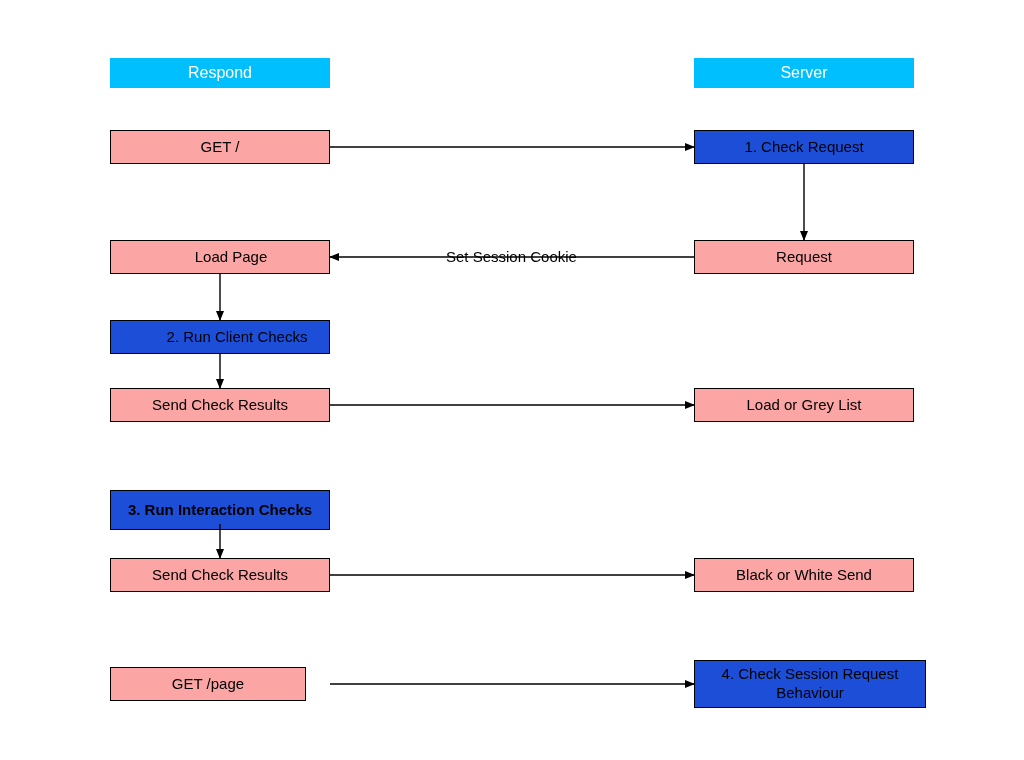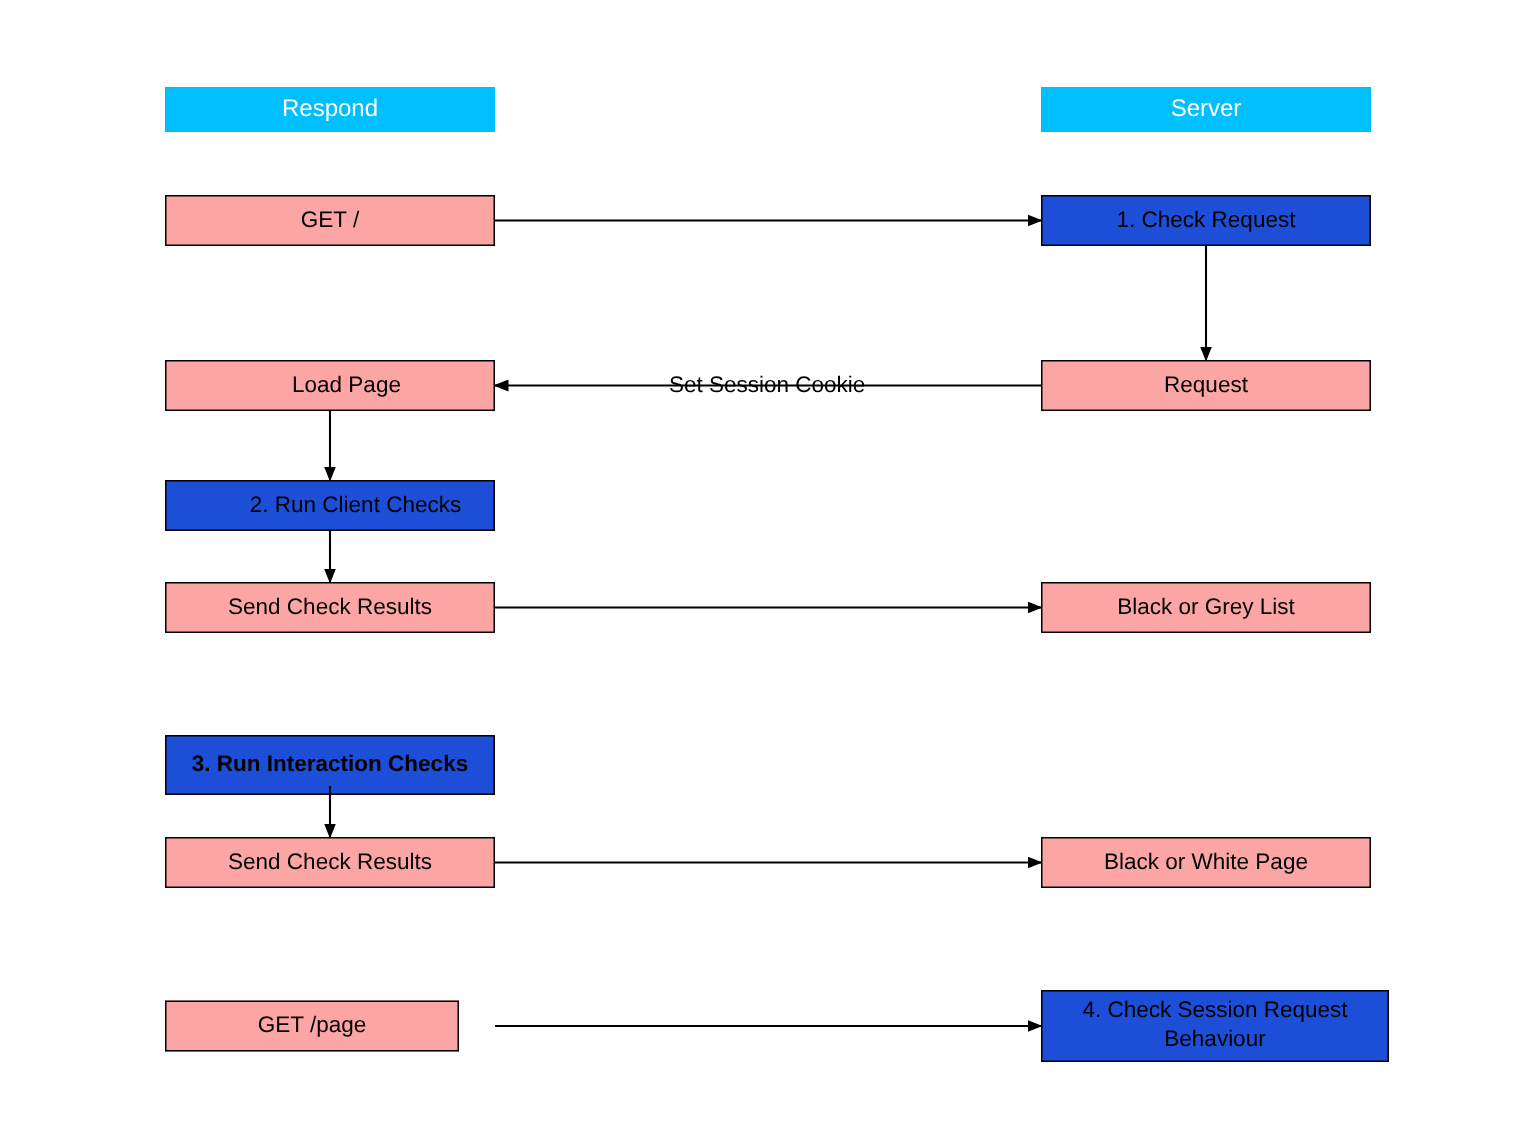--- a/index.html
+++ b/index.html
@@ -51,27 +51,27 @@
 <div class="box amber" style="left:694px; top:130px; width:220px; height:34px;">1. Check Request</div>
 
 <div class="box white" style="left:110px; top:240px; width:220px; height:34px;padding-left:28px;">Load Page</div>
 
 <div class="box white" style="left:694px; top:240px; width:220px; height:34px;">Request</div>
 
 <div class="box amber" style="left:110px; top:320px; width:220px; height:34px;padding-left:40px;">2. Run Client Checks</div>
 
 <div class="box white" style="left:110px; top:388px; width:220px; height:34px;">Send Check Results</div>
 
-<div class="box white" style="left:694px; top:388px; width:220px; height:34px;">Black or Grey List</div>
+<div class="box white" style="left:694px; top:388px; width:220px; height:34px;">Load or Grey List</div>
 
 <div class="box amber" style="left:110px; top:490px; width:220px; height:40px;font-weight:bold;">3. Run Interaction Checks</div>
 
 <div class="box white" style="left:110px; top:558px; width:220px; height:34px;">Send Check Results</div>
 
-<div class="box white" style="left:694px; top:558px; width:220px; height:34px;">Black or White Page</div>
+<div class="box white" style="left:694px; top:558px; width:220px; height:34px;">Black or White Send</div>
 
 <div class="box white" style="left:110px; top:667px; width:196px; height:34px;">GET /page</div>
 
 <div class="box amber" style="left:694px; top:660px; width:232px; height:48px;">4. Check Session Request Behaviour</div>
 
 <div class="edge-label" style="left:440px; top:248px;">Set Session Cookie</div>
 
 <svg class="arrows">
   <defs>
     <marker id="arrowhead" markerWidth="10" markerHeight="8" refX="9" refY="4" orient="auto" markerUnits="userSpaceOnUse">

